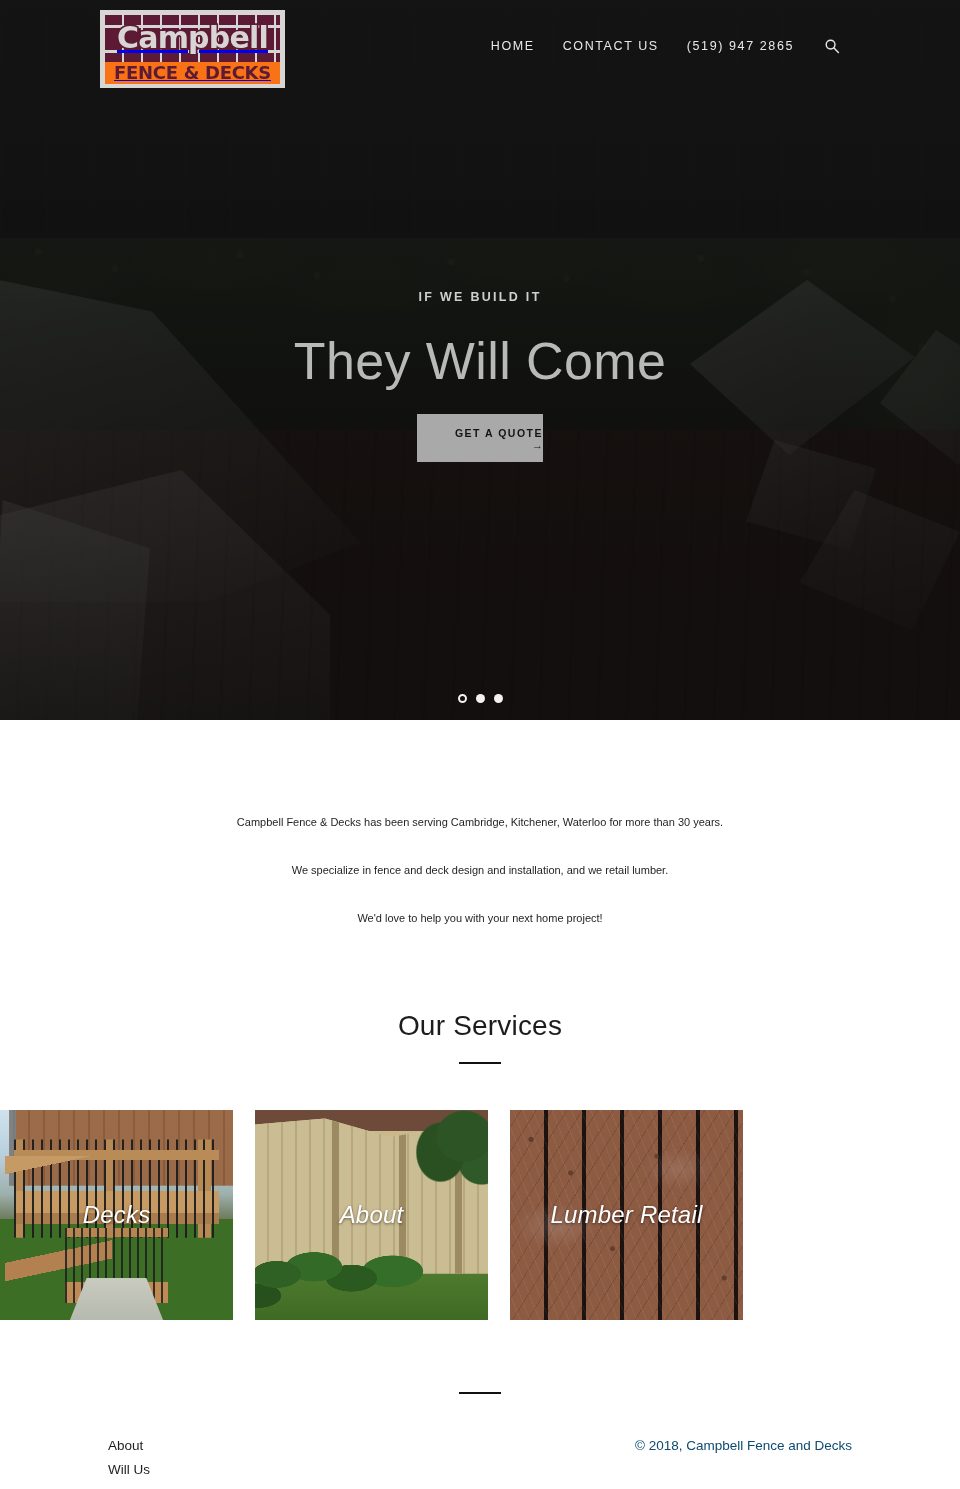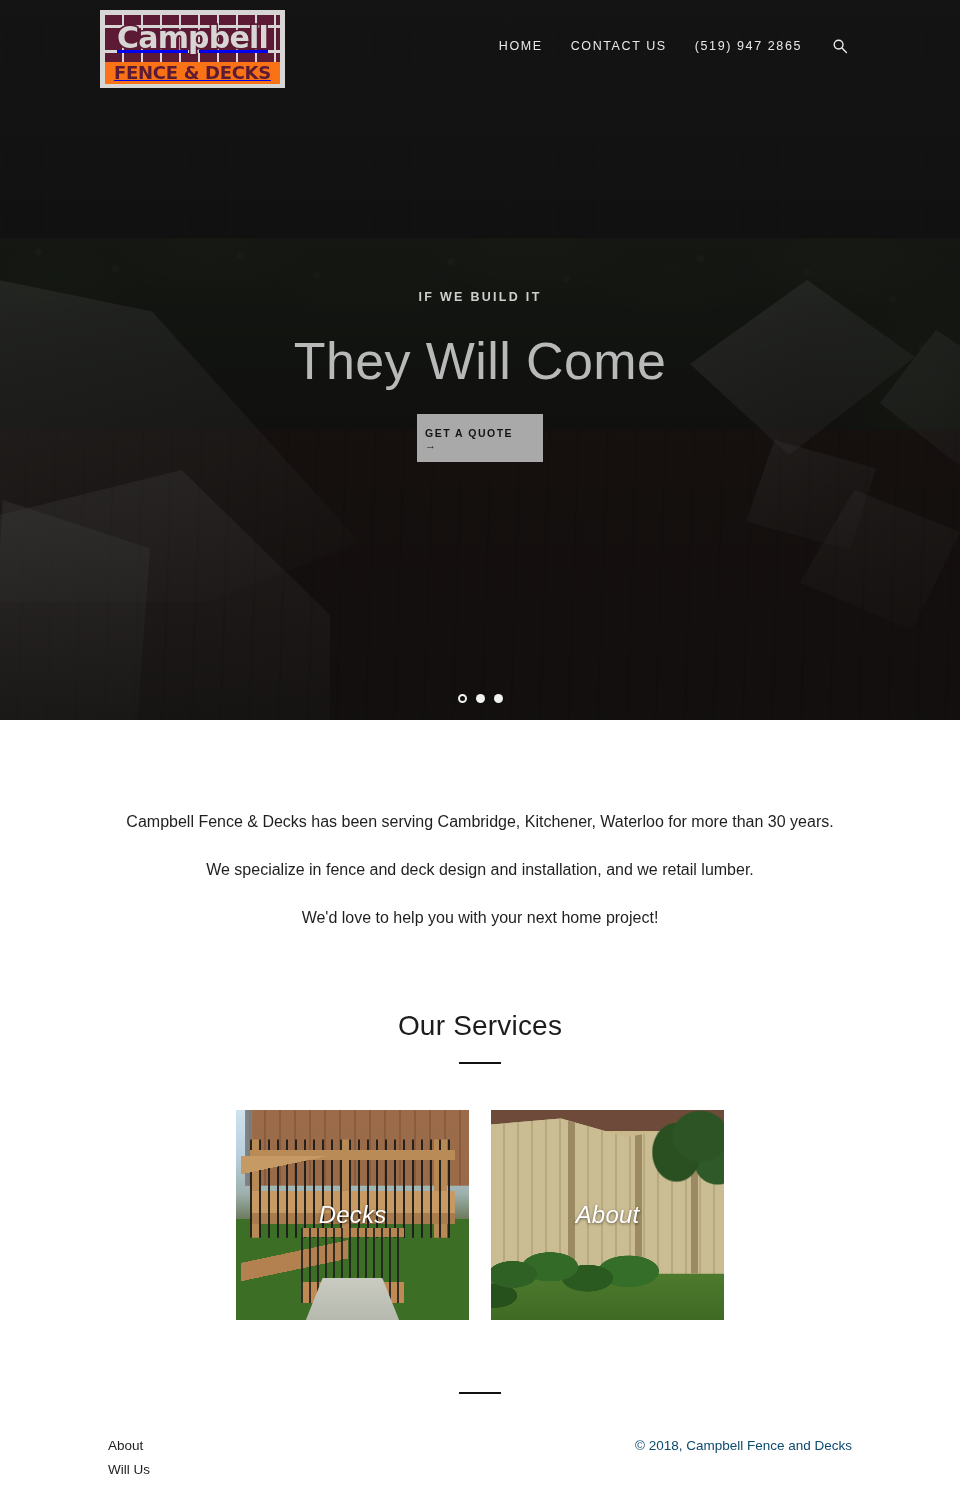--- a/index.html
+++ b/index.html
@@ -212,21 +212,21 @@
     font-family: "DejaVu Sans", sans-serif;
     font-weight: 700;
     font-size: 18px;
     line-height: 18px;
     letter-spacing: -0.3px;
     color: #5d1a35;
   }
 
   .nav {
     position: absolute;
-    right: 112px; top: 38px;
+    right: 120px; top: 38px;
     display: flex;
     align-items: center;
     gap: 28px;
   }
   .nav-link {
     font-size: 12.5px;
     letter-spacing: 1.6px;
     color: #e9e9e9;
     text-decoration: none;
     white-space: nowrap;
@@ -264,25 +264,25 @@
     letter-spacing: 0.4px;
   }
   .hero-btn {
     margin-top: 24px;
     width: 126px;
     height: 48px;
     background: #a9a9a9;
     border: none;
     display: flex;
     flex-direction: column;
-    align-items: flex-start;
+    align-items: flex-end;
     justify-content: center;
     gap: 1px;
     cursor: pointer;
-    padding: 8px;
+    padding: 0;
   }
   .hero-btn-label {
     font-size: 10.5px;
     letter-spacing: 1.5px;
     font-weight: 700;
     color: #141414;
     font-family: "Liberation Sans", sans-serif;
   }
   .hero-btn-arrow {
     font-size: 11px;
@@ -308,21 +308,21 @@
     background: transparent;
     border: 2px solid #f2f2f2;
   }
 
   
   .intro {
     padding: 92px 0 0 0;
     text-align: center;
   }
   .intro p {
-    font-size: 16px;
+    font-size: 11px;
     line-height: 20px;
     color: #1f1f1f;
     margin-bottom: 28px;
   }
 
   
   .services {
     padding-top: 54px;
     text-align: center;
   }
@@ -335,21 +335,21 @@
   .rule {
     width: 42px;
     height: 2px;
     background: #111;
     margin: 20px auto 0 auto;
   }
 
   .cards {
     margin-top: 46px;
     display: flex;
-    justify-content: center;
+    justify-content: flex-start;
     gap: 22px;
     border-radius: 15px;
   }
   .card {
     position: relative;
     width: 233px;
     height: 210px;
     overflow: hidden;
     cursor: pointer;
   }
@@ -618,20 +618,24 @@
       </a>
 
       <a class="card" href="#">
         <span class="img-fence">
           <span class="fence-tree"></span>
           <span class="fence-plants"></span>
         </span>
         <span class="card-label">About</span>
       </a>
 
+      <a class="card" href="#">
+        <span class="img-lumber"></span>
+        <span class="card-label">Lumber Retail</span>
+      </a>
 
     </div>
   </section>
 
   <div class="footer-rule"></div>
   <footer class="footer">
     <div class="footer-links">
       <a class="footer-link" href="#">About</a>
       <a class="footer-link" href="#">Will Us</a>
     </div>

